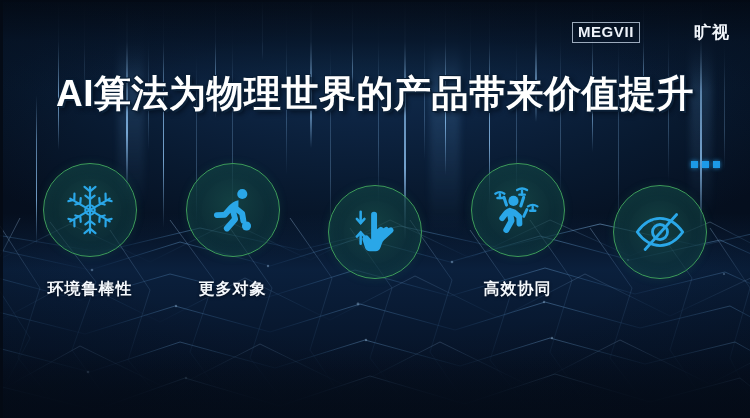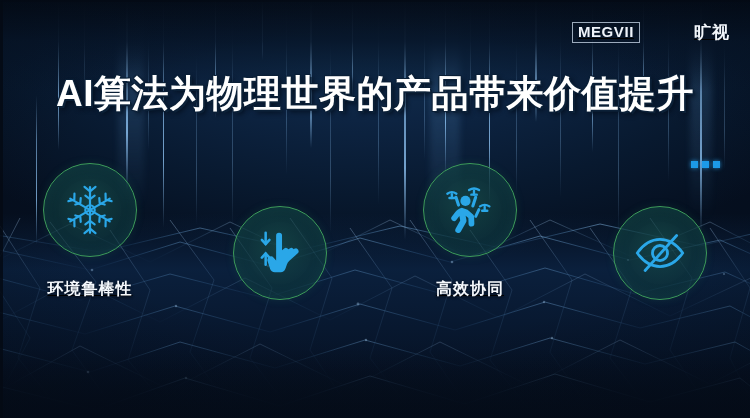--- a/index.html
+++ b/index.html
@@ -68,21 +68,20 @@
     border-top: 2px solid rgba(4,10,20,.6);
     box-sizing: border-box;
     pointer-events:none;
   }
 
   
   .logo {
     position:absolute; right:20px; top:22px;
     display:flex; align-items:center; gap:6px;
     z-index: 8;
-    text-decoration: underline;
   }
   .logo-box {
     border: 1px solid rgba(205,220,238,.75);
     padding: 1px 5px 2px 5px;
     font-size: 15px;
     font-weight: 700;
     letter-spacing: .6px;
     color: #eef3fa;
     line-height: 1.05;
     font-family: "Liberation Sans", sans-serif;
@@ -127,23 +126,22 @@
     box-shadow: 0 0 4px rgba(40,160,235,.8);
   }
 
   
   .features {
     position:absolute;
     left: 30px; right: 30px;
     top: 163px;
     display:flex;
     justify-content: space-between;
-    align-items: flex-end;
+    align-items: center;
     z-index: 6;
-    text-decoration: underline;
   }
   .feature { width: 120px; text-align:center; }
   .circle {
     width: 92px; height: 92px;
     margin: 0 auto;
     border-radius: 50%;
     border: 1.4px solid #3d9c5a;
     background: radial-gradient(circle at 48% 42%, rgba(22,74,72,.78) 0%, rgba(15,58,62,.62) 55%, rgba(11,40,56,.5) 100%);
     display:flex; align-items:center; justify-content:center;
     box-shadow: 0 0 14px rgba(30,110,90,.25) inset, 0 0 9px rgba(40,120,100,.18);
@@ -305,20 +303,32 @@
             <path d="M50.6 44.1 L50.4 51.4 M50.6 44.1 L57.6 42.5"></path>
             <path d="M20.5 24 L21 18 M20.5 24 L14.6 25.5"></path>
             <path d="M43.5 40 L43 46 M43.5 40 L49.4 38.5"></path>
           </g>
           <circle cx="32" cy="32" r="5.6" fill="none" stroke="#2aa7e8" stroke-width="2.6"></circle>
         </svg>
       </div>
       <div class="flabel">环境鲁棒性</div>
     </div>
 
+    <div class="feature">
+      <div class="circle">
+        <svg width="54" height="54" viewBox="0 0 64 64">
+          <g fill="#2aa7e8">
+            <circle cx="43" cy="13" r="6"></circle>
+            <path d="M38.5 20.5 c-4.5 1-8.5 3.4-11.4 6.6 l-6.6 7.3 -7.7 0.2 a3.4 3.4 0 0 0 0.1 6.8 l9.4 -0.2 a3.6 3.6 0 0 0 2.5 -1.2 l4.2 -4.6 1.7 6.2 -8.6 9.8 a3.6 3.6 0 0 0 5.4 4.8 l9.6 -11 a3.6 3.6 0 0 0 0.8 -3.4 l-1.9 -6.7 3.6 2.9 1.3 7.5 a3.5 3.5 0 0 0 6.9 -1.2 l-1.5 -8.7 a3.6 3.6 0 0 0 -1.3 -2.2 l-6.6 -5.3 z"></path>
+            <circle cx="48" cy="51" r="5.4"></circle>
+          </g>
+        </svg>
+      </div>
+      <div class="flabel">更多对象</div>
+    </div>
 
     <div class="feature">
       <div class="circle">
         <svg width="54" height="54" viewBox="0 0 64 64">
           <g stroke="#2aa7e8" stroke-width="3" stroke-linecap="round" fill="none">
             <line x1="15" y1="8" x2="15" y2="21"></line>
             <path d="M10.5 16.5 L15 21.5 L19.5 16.5"></path>
             <line x1="15" y1="46" x2="15" y2="33"></line>
             <path d="M10.5 37.5 L15 32.5 L19.5 37.5"></path>
           </g>

